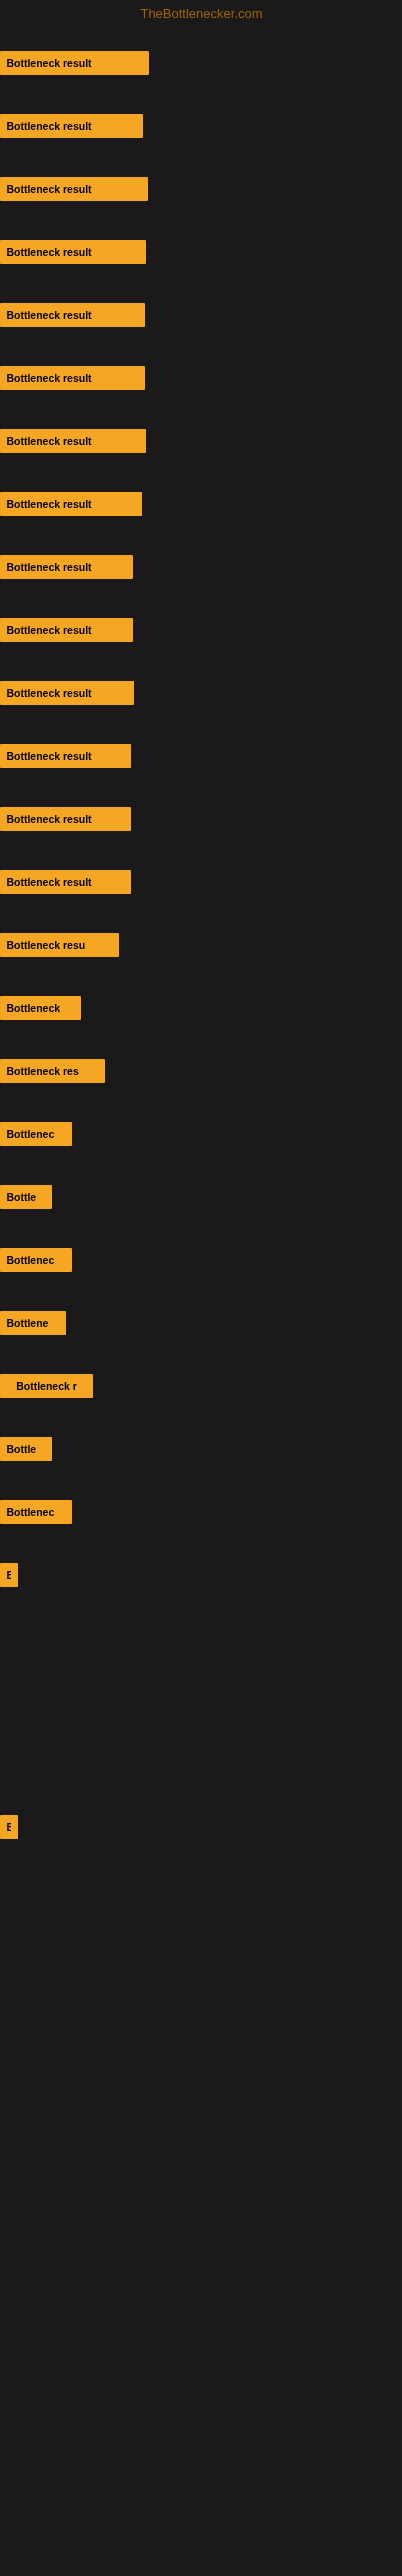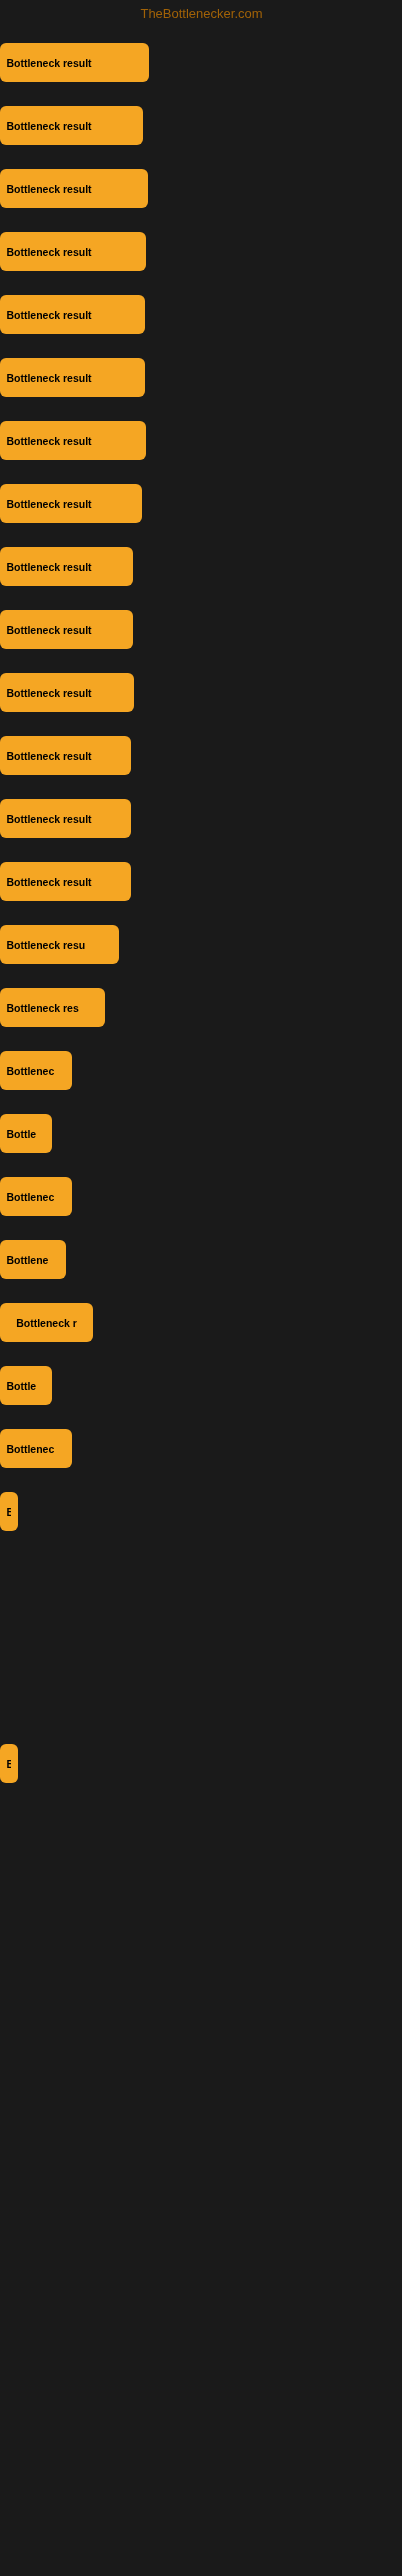--- a/index.html
+++ b/index.html
@@ -18,25 +18,25 @@
       font-weight: normal;
     }
     .bar-container {
       position: relative;
       height: 63px;
       display: flex;
       align-items: center;
     }
     .bar {
       background: #f5a623;
-      height: 39px;
+      height: 24px;
       display: flex;
       align-items: center;
       padding: 0 6.4px;
-      border-radius: 6px;
+      border-radius: 1px;
       min-width: 16px;
     }
     .bar-label {
       color: #000;
       font-size: 10.5px;
       font-weight: bold;
       white-space: nowrap;
       overflow: hidden;
     }
   </style>
@@ -117,20 +117,25 @@
       <div class="bar" style="width: 131px;">
         <span class="bar-label">Bottleneck result</span>
       </div>
     </div>
     <div class="bar-container">
       <div class="bar" style="width: 119px;">
         <span class="bar-label">Bottleneck resu</span>
       </div>
     </div>
     <div class="bar-container">
+      <div class="bar" style="width: 81px;">
+        <span class="bar-label">Bottleneck</span>
+      </div>
+    </div>
+    <div class="bar-container">
       <div class="bar" style="width: 105px;">
         <span class="bar-label">Bottleneck res</span>
       </div>
     </div>
     <div class="bar-container">
       <div class="bar" style="width: 72px;">
         <span class="bar-label">Bottlenec</span>
       </div>
     </div>
     <div class="bar-container">

